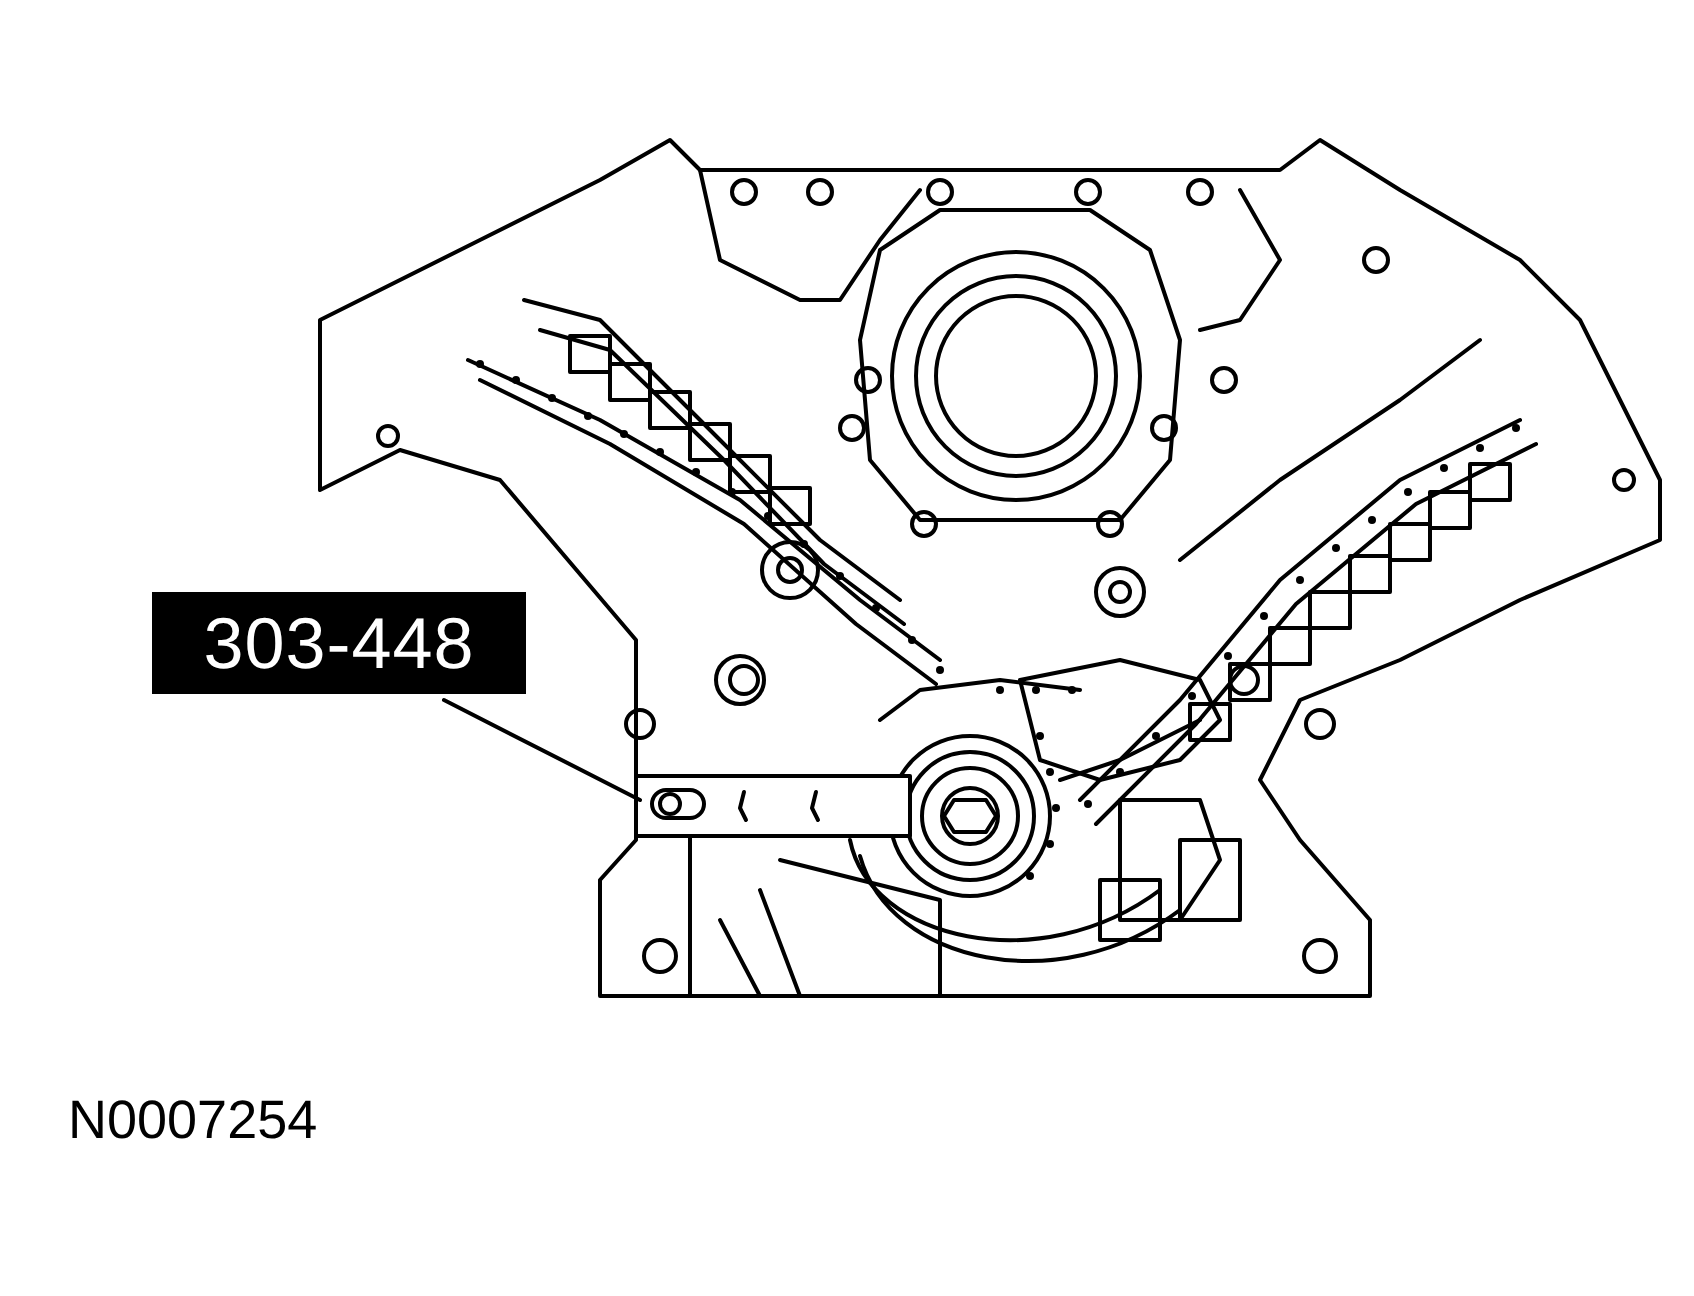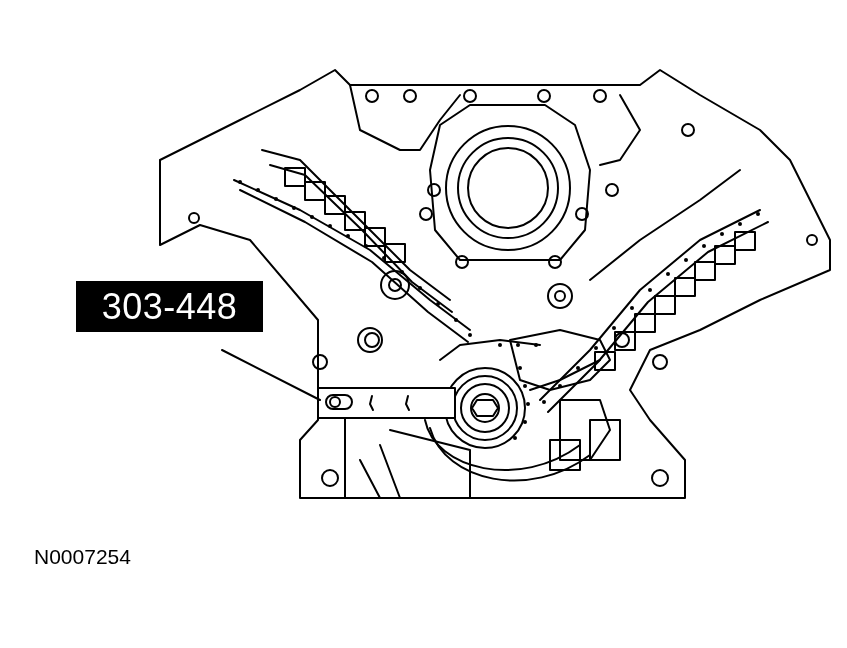--- a/index.html
+++ b/index.html
@@ -1,25 +1,25 @@
 <!DOCTYPE html>
 <html><head>
   <meta charset="utf-8">
   <style>
     html, body { margin: 0; padding: 0; background: #ffffff; }
     body { width: 847px; height: 648px; position: relative; overflow: hidden; font-family: "Liberation Sans", sans-serif; }
     .diagram { position: absolute; left: 0; top: 0; width: 847px; height: 648px; }
     .callout {
-      position: absolute; left: 76px; top: 281px; width: 187px; height: 51px;
+      position: absolute; left: 76px; top: 296px; width: 187px; height: 51px;
       background: #000; color: #fff; font-size: 36px; line-height: 51px;
       text-align: center; letter-spacing: 0.5px;
       font-family: "Liberation Sans", sans-serif;
     }
     .figure-id {
-      position: absolute; left: 34px; top: 545px; font-size: 21px; color: #000;
+      position: absolute; left: 34px; top: 545px; font-size: 27px; color: #000;
       font-family: "Liberation Sans", sans-serif;
     }
   </style>
 </head>
 <body>
 
 <svg class="diagram" viewBox="0 0 847 648" xmlns="http://www.w3.org/2000/svg">
   <g fill="none" stroke="#000" stroke-width="2" stroke-linejoin="round" stroke-linecap="round">
 
     <path d="M300 498 L300 440 L318 420 L318 320 L250 240 L200 225 L160 245 L160 160 L240 120 L300 90 L335 70 L350 85 L640 85 L660 70 L700 95 L760 130 L790 160 L830 240 L830 270 L760 300 L700 330 L650 350 L630 390 L650 420 L685 460 L685 498 Z"></path>

